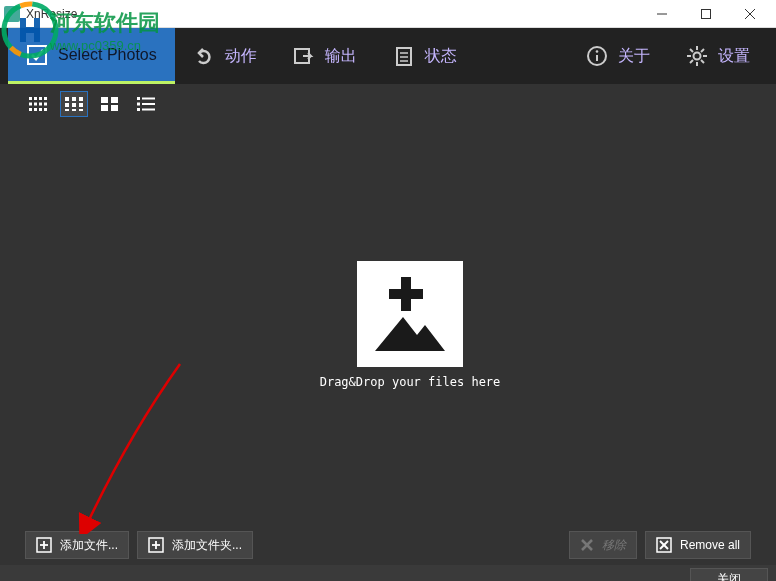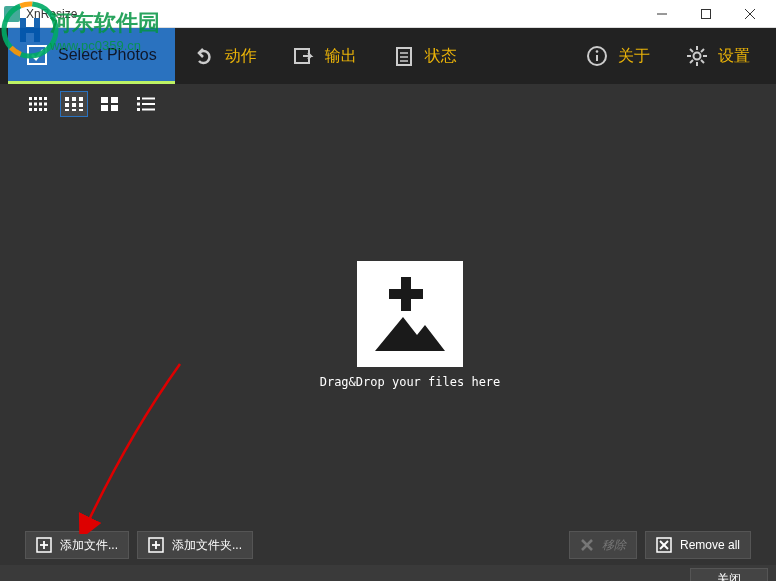--- a/index.html
+++ b/index.html
@@ -4,21 +4,21 @@
 <style>
 * { margin: 0; padding: 0; box-sizing: border-box; font-family: "Microsoft YaHei", sans-serif; }
 body { width: 776px; height: 581px; background: #3a3a3a; overflow: hidden; }
 
 .titlebar { height: 28px; background: #fff; display: flex; align-items: center; padding: 0 4px; border-bottom: 1px solid #ddd; }
 .titlebar .app-icon { width: 16px; height: 16px; margin-right: 6px; background: #4a9; border-radius: 2px; }
 .titlebar .title { font-size: 12px; color: #333; flex: 1; }
 .titlebar .win-btn { width: 44px; height: 28px; display: flex; align-items: center; justify-content: center; cursor: pointer; color: #333; }
 
 .toolbar { height: 56px; background: #222; display: flex; align-items: center; padding: 0 8px; }
-.tab { height: 56px; display: flex; align-items: center; gap: 10px; padding: 0 18px; color: #eab308; font-size: 16px; cursor: pointer; }
+.tab { height: 56px; display: flex; align-items: center; gap: 10px; padding: 0 18px; color: #c4b5fd; font-size: 16px; cursor: pointer; }
 .tab.active { background: #2a72bf; color: #0f172a; border-bottom: 3px solid #bef264; }
 .tab .icon { display: flex; align-items: center; justify-content: center; }
 .toolbar .spacer { flex: 1; }
 
 .subbar { height: 40px; background: #333; display: flex; align-items: center; gap: 8px; padding: 0 24px; }
 .view-btn { width: 28px; height: 26px; display: flex; align-items: center; justify-content: center; cursor: pointer; border: 1px solid transparent; }
 .view-btn.active { background: #444; border: 1px solid #2a72bf; }
 
 .content { height: 401px; background: #333; display: flex; flex-direction: column; align-items: center; justify-content: center; position: relative; padding-left: 44px; }
 .drop-icon { width: 106px; height: 106px; background: #fff; display: flex; align-items: center; justify-content: center; margin-bottom: 8px; }

